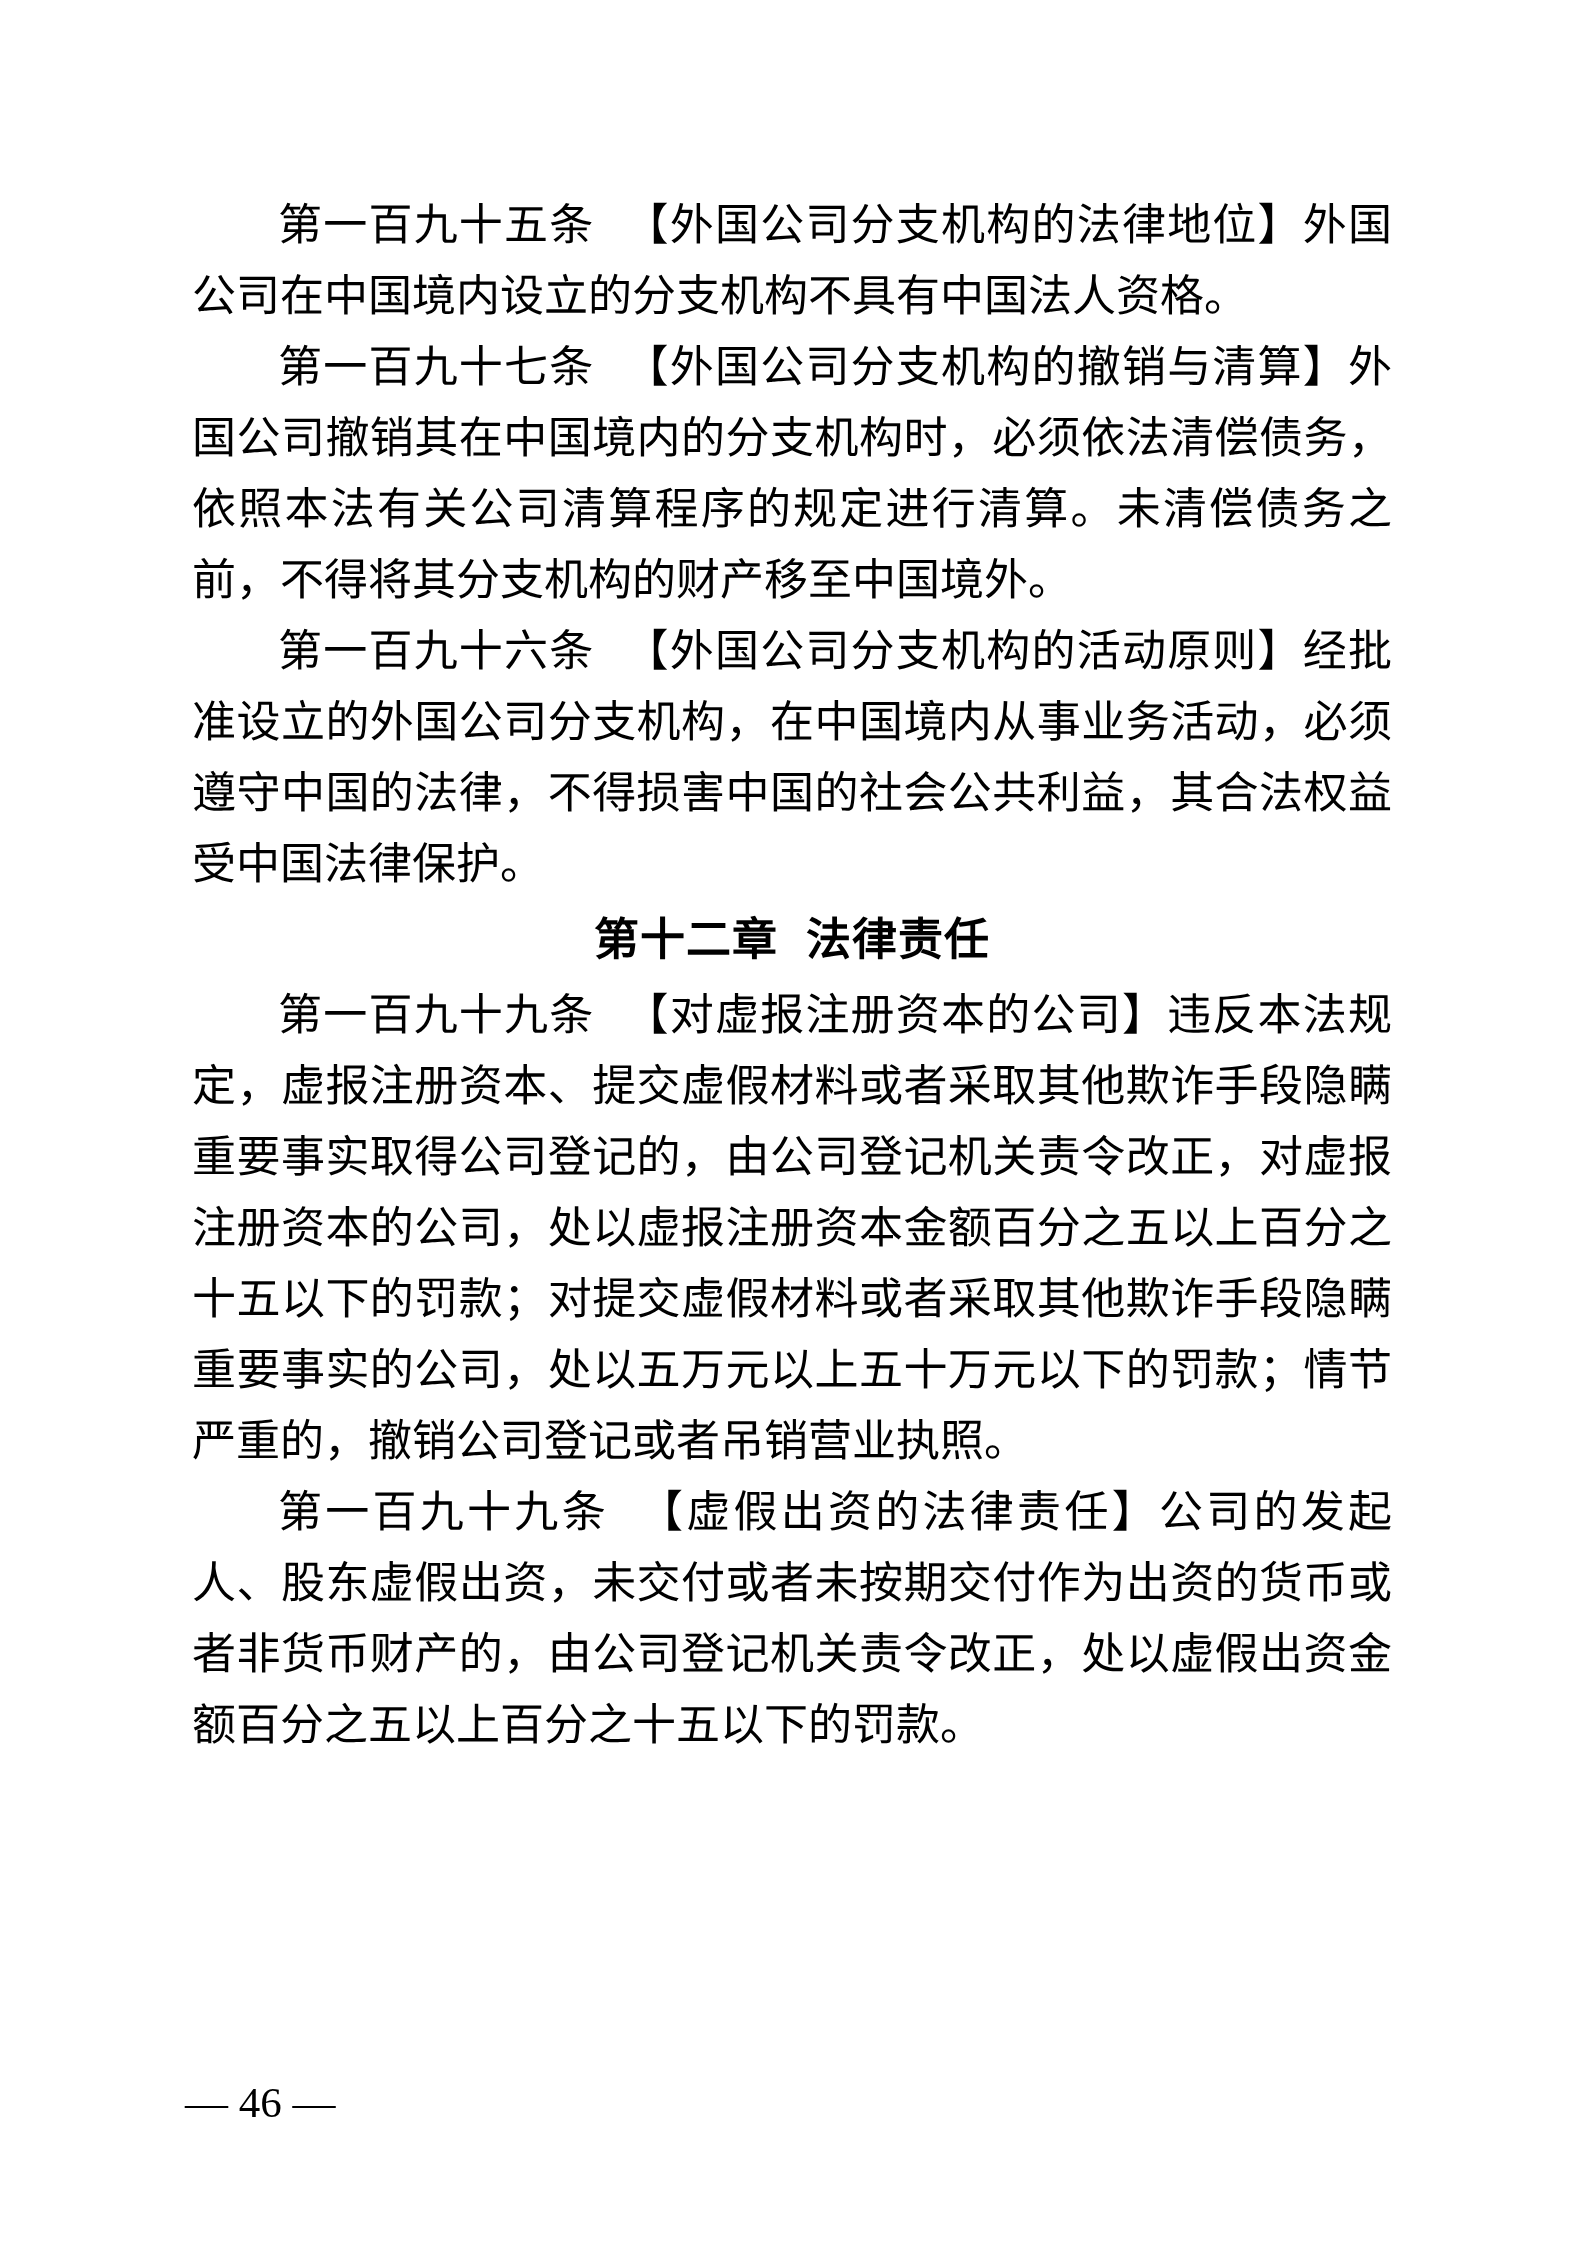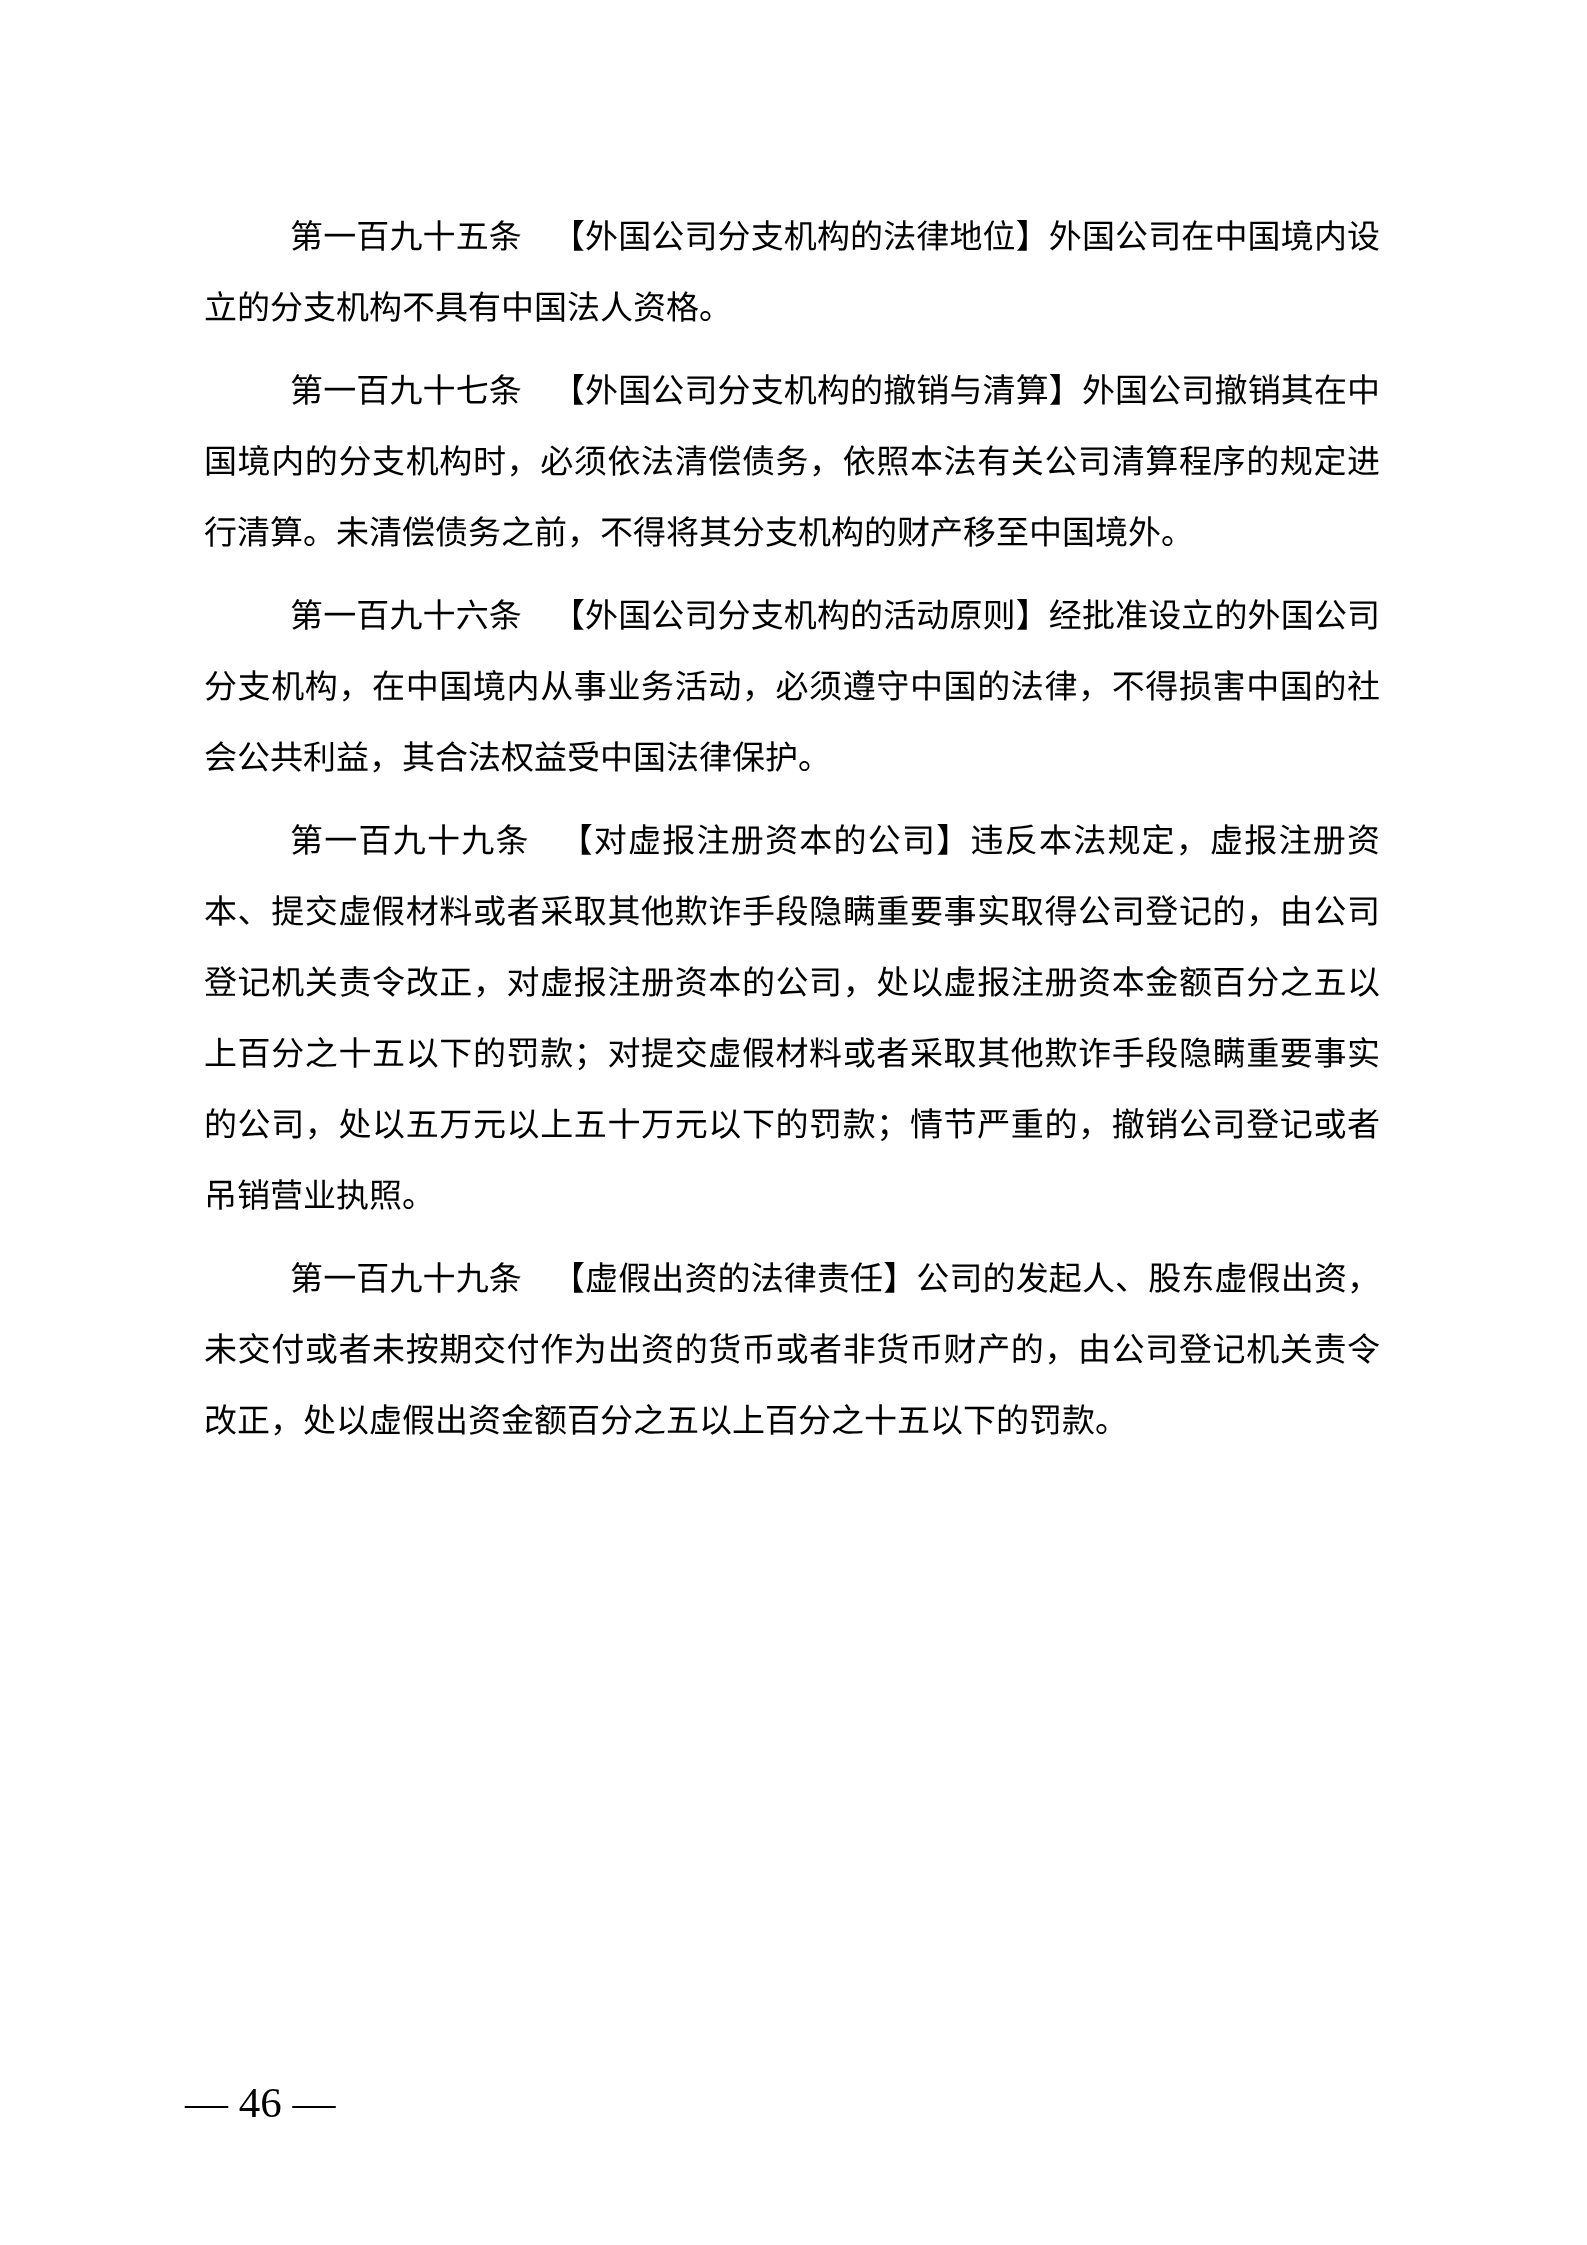--- a/index.html
+++ b/index.html
@@ -16,22 +16,22 @@
     overflow: hidden;
     font-family: "Liberation Serif", serif;
   }
   .content {
     position: absolute;
     left: 192px;
     top: 190px;
     width: 1200px;
   }
   .para {
-    margin: 12px;
-    font-size: 33px;
+    margin: 0;
+    font-size: 44px;
     line-height: 71px;
     text-align: justify;
     text-indent: 86px;
     letter-spacing: 0px;
     font-weight: normal;
     word-break: break-all;
   }
   .art-no {
     margin-right: 30px;
   }
@@ -74,20 +74,23 @@
 
 
     <p class="para">
       <span class="art-no">第一百九十七条</span><span class="art-title">【外国公司分支机构的撤销与清算】</span><span class="art-text">外国公司撤销其在中国境内的分支机构时，必须依法清偿债务，依照本法有关公司清算程序的规定进行清算。未清偿债务之前，不得将其分支机构的财产移至中国境外。</span>
     </p>
 
     <p class="para">
       <span class="art-no">第一百九十六条</span><span class="art-title">【外国公司分支机构的活动原则】</span><span class="art-text">经批准设立的外国公司分支机构，在中国境内从事业务活动，必须遵守中国的法律，不得损害中国的社会公共利益，其合法权益受中国法律保护。</span>
     </p>
 
+    <h2 class="chapter-heading">
+      <span class="chapter-no">第十二章</span><span class="chapter-title">法律责任</span>
+    </h2>
 
     <p class="para">
       <span class="art-no">第一百九十九条</span><span class="art-title">【对虚报注册资本的公司】</span><span class="art-text">违反本法规定，虚报注册资本、提交虚假材料或者采取其他欺诈手段隐瞒重要事实取得公司登记的，由公司登记机关责令改正，对虚报注册资本的公司，处以虚报注册资本金额百分之五以上百分之十五以下的罚款；对提交虚假材料或者采取其他欺诈手段隐瞒重要事实的公司，处以五万元以上五十万元以下的罚款；情节严重的，撤销公司登记或者吊销营业执照。</span>
     </p>
 
     <p class="para">
       <span class="art-no">第一百九十九条</span><span class="art-title">【虚假出资的法律责任】</span><span class="art-text">公司的发起人、股东虚假出资，未交付或者未按期交付作为出资的货币或者非货币财产的，由公司登记机关责令改正，处以虚假出资金额百分之五以上百分之十五以下的罚款。</span>
     </p>
 
 

